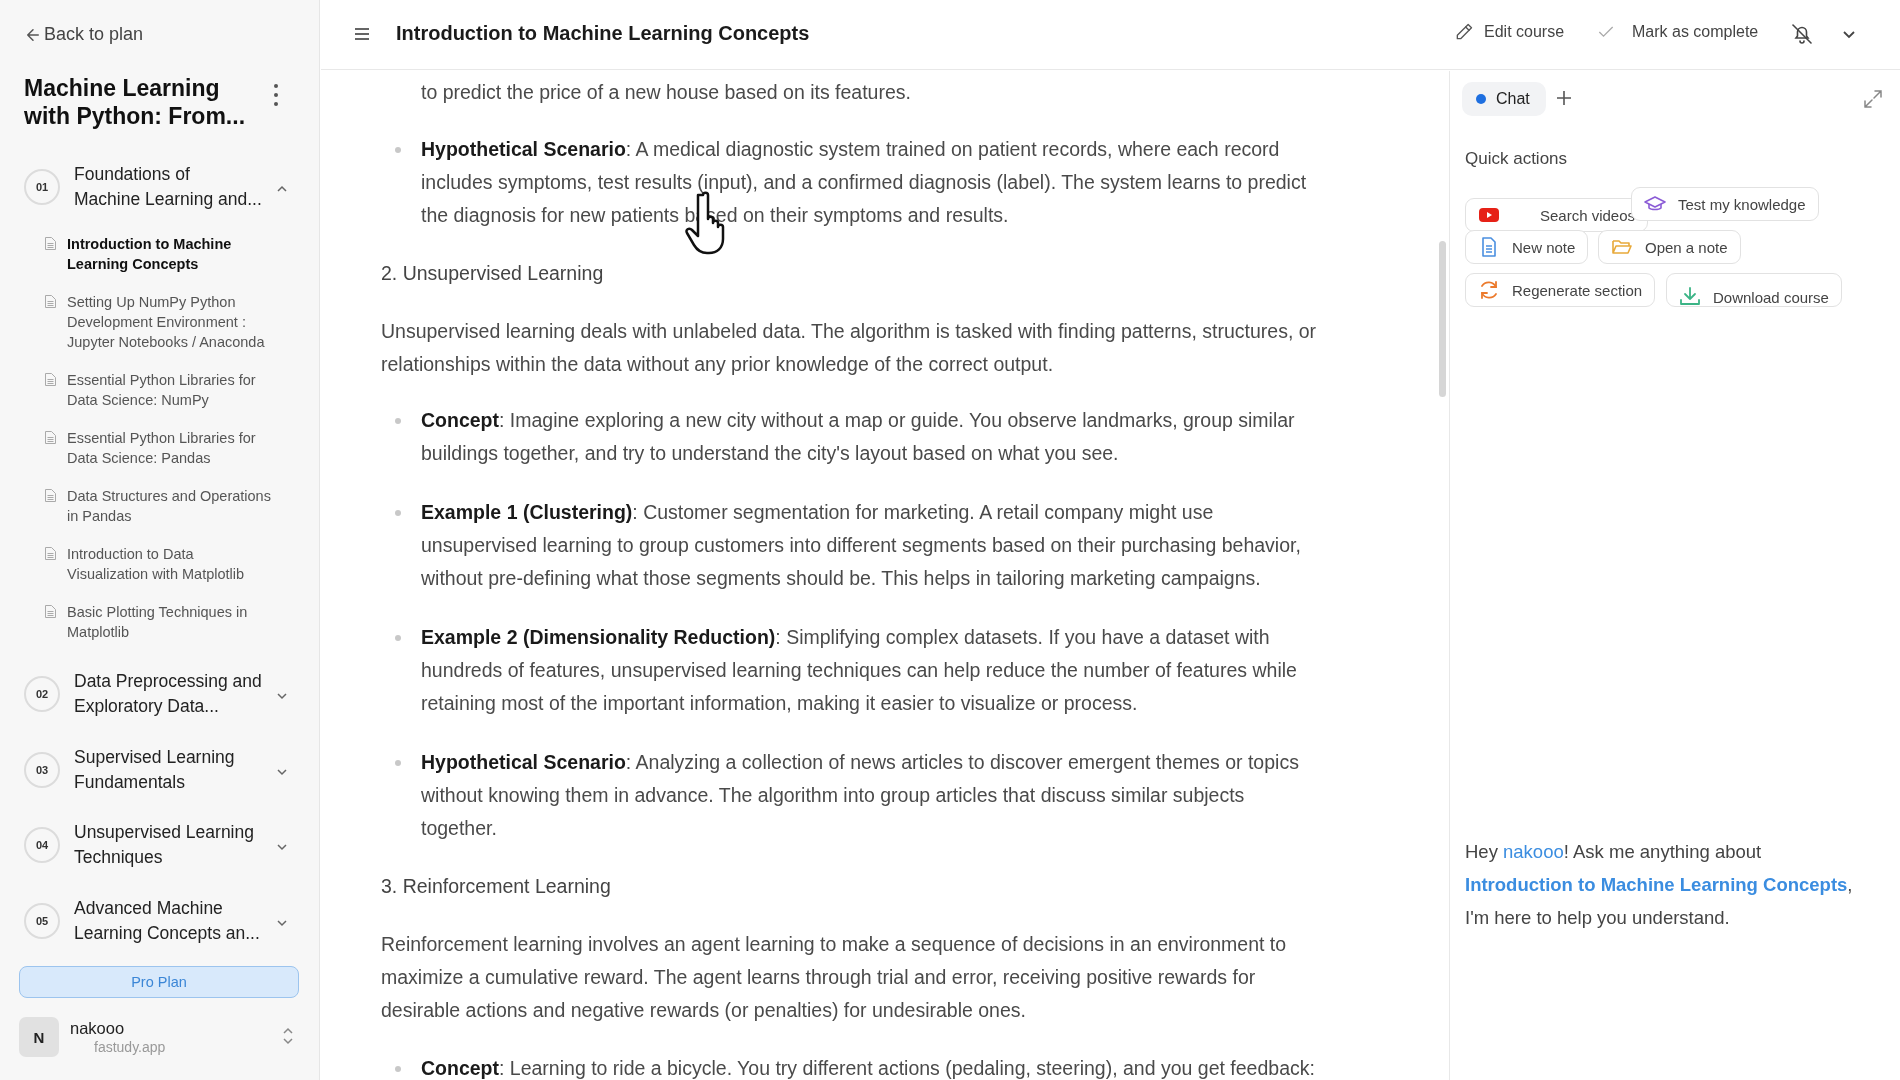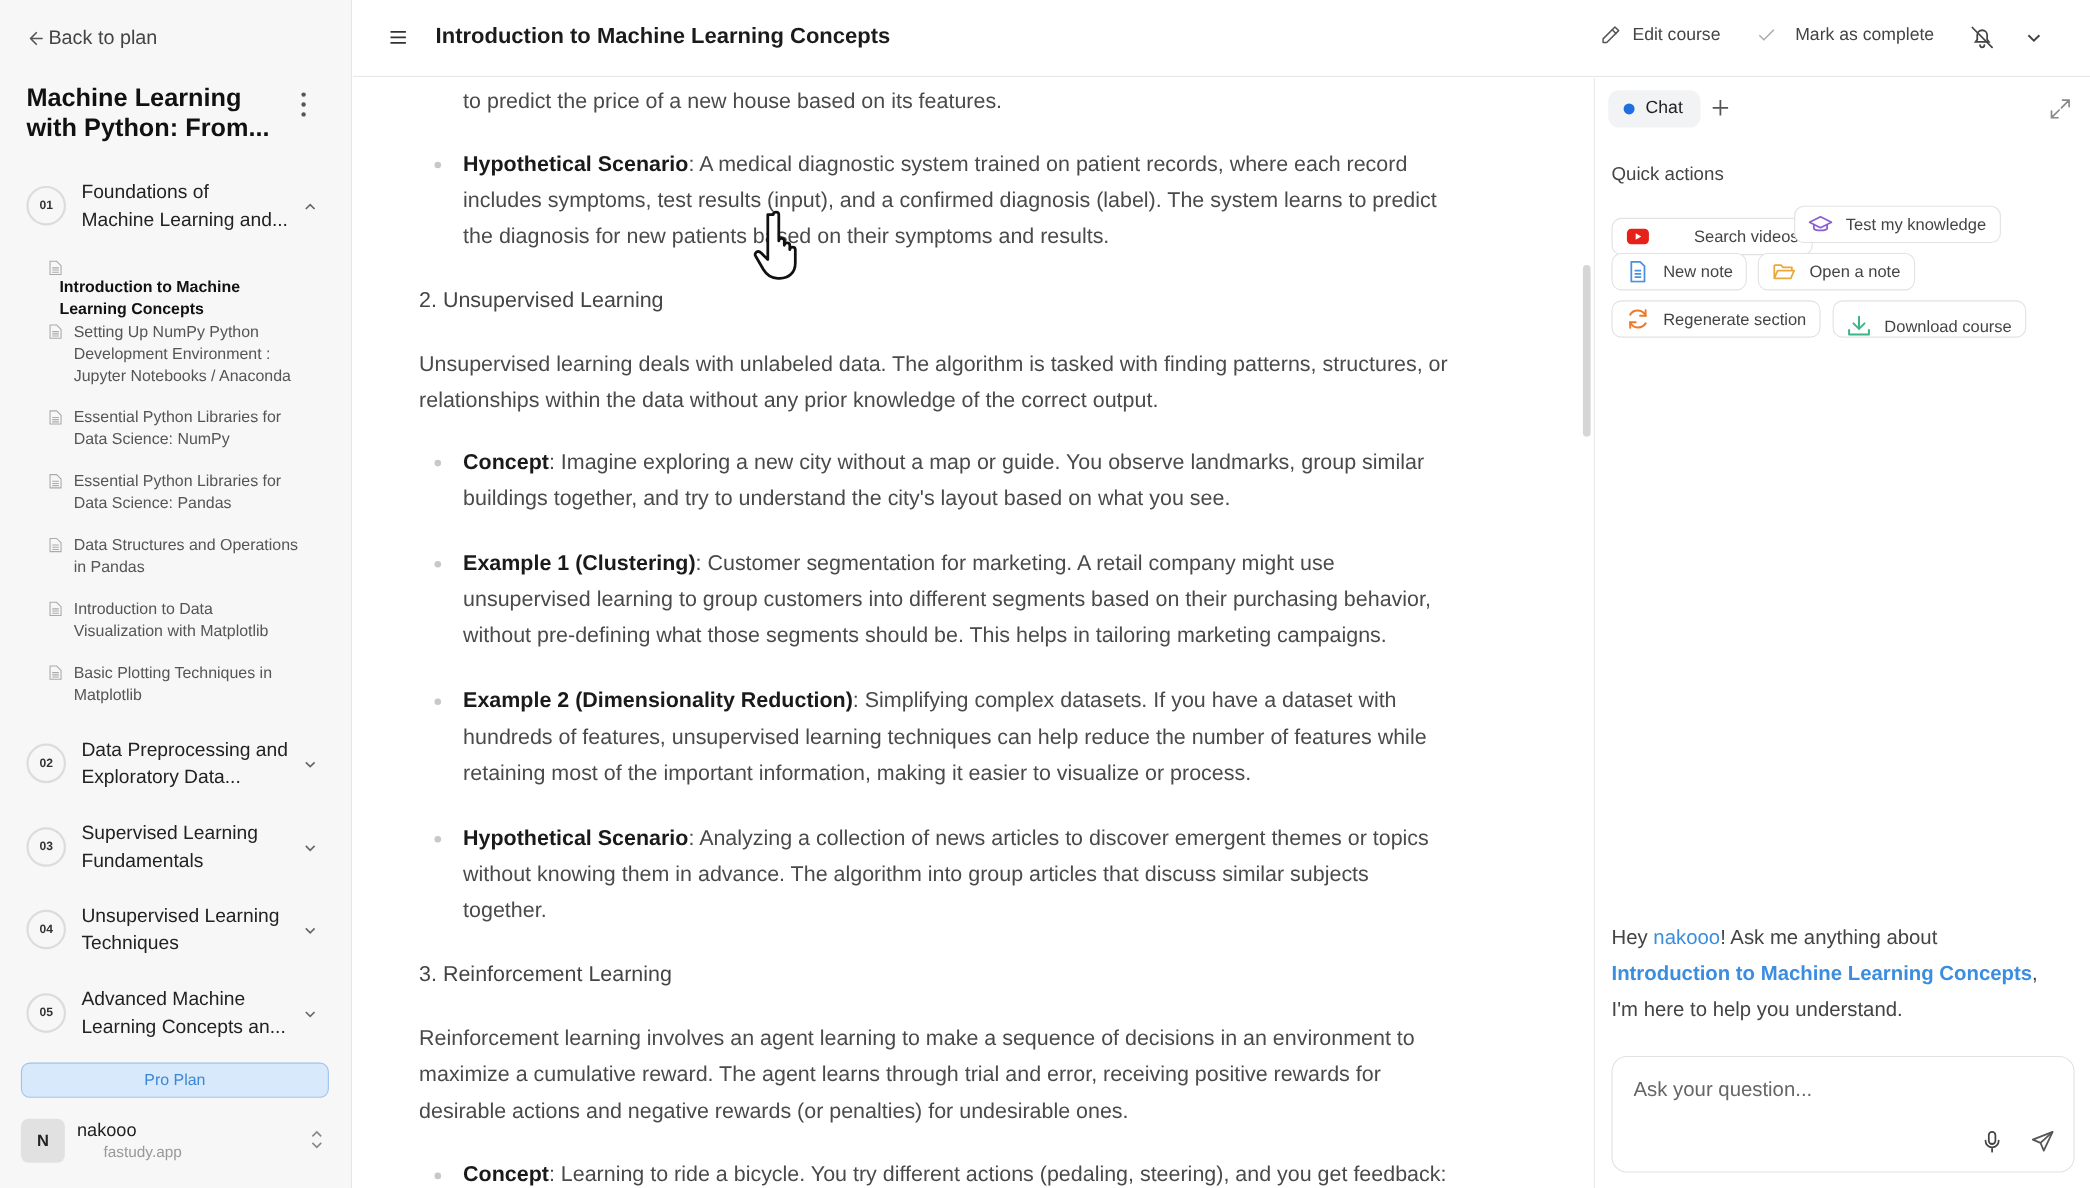--- a/index.html
+++ b/index.html
@@ -97,21 +97,21 @@
       <div class="mod-num">01</div>
       <div class="mod-title">
         <div>Foundations of</div>
         <div>Machine Learning and...</div>
       </div>
       <span class="mod-chev"><svg viewBox="0 0 12 12" fill="none" stroke="#666" stroke-width="1.5">
             <path d="M2 8l4-4 4 4"></path>
           </svg></span>
     </div>
 
-    <div class="lesson active" style="top:234px;flex-direction:column;">
+    <div class="lesson active" style="top:234px;">
       <svg class="doc" viewBox="0 0 13 15" fill="none" stroke="#aaa" stroke-width="1">
           <path d="M1.5 1.5h6l4 4v8h-10z"></path>
           <path d="M3.5 7.5h6M3.5 9.5h6M3.5 11.5h6"></path>
         </svg>
       <div class="lt">
           <div>Introduction to Machine</div>
           <div>Learning Concepts</div>
         </div>
     </div>
     <div class="lesson" style="top:292px;">
@@ -372,25 +372,14 @@
         </svg>
       <span>Download course</span>
     </div>
 
     <div class="greeting">
       <span>Hey </span><span class="name">nakooo</span><span>! Ask me anything about</span><br>
       <span class="link">Introduction to Machine Learning Concepts</span><span>,</span><br>
       <span>I'm here to help you understand.</span>
     </div>
 
-    <div class="chat-input">
-      <input type="text" placeholder="Ask your question..." style="">
-      <svg class="mic" viewBox="0 0 20 22" fill="none" stroke="#444" stroke-width="1.6" stroke-linecap="round">
-          <rect x="7" y="2" width="6" height="11" rx="3"></rect>
-          <path d="M4 10a6 6 0 0 0 12 0M10 16v4"></path>
-        </svg>
-      <svg class="send" viewBox="0 0 22 22" fill="none" stroke="#555" stroke-width="1.6" stroke-linejoin="round">
-          <path d="M20 2L2 9l7 3 3 7z"></path>
-          <path d="M20 2L9 12"></path>
-        </svg>
-    </div>
   </section>
 </div>
 
 </body></html>

